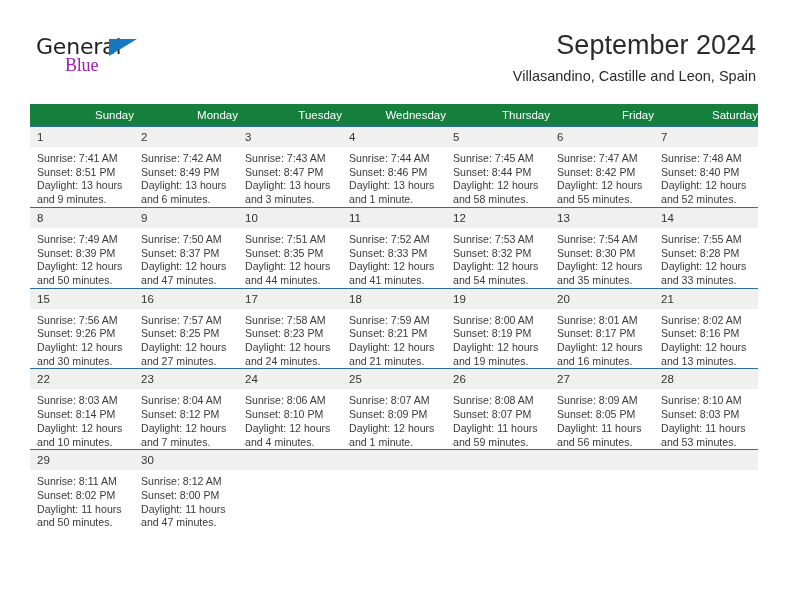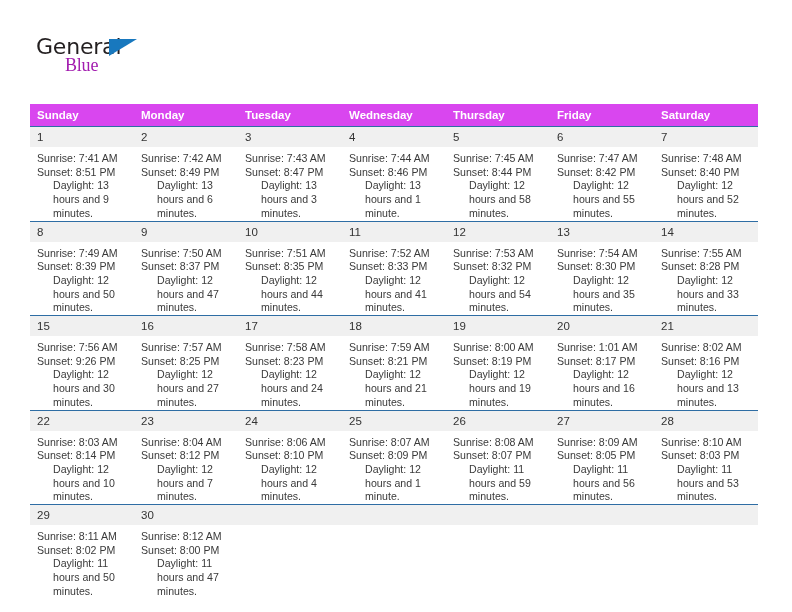--- a/index.html
+++ b/index.html
@@ -96,25 +96,25 @@
     width: 728px;
   }
 
   table.cal {
     width: 728px;
     border-collapse: collapse;
     table-layout: fixed;
   }
 
   table.cal thead th {
-    background: #d946ef;
+    background: #15803d;
     color: #ffffff;
     font-size: 11.5px;
-    font-weight: bold;
-    text-align: left;
+    font-weight: normal;
+    text-align: right;
     padding: 5px 0 5px 7px;
     height: 11px;
     border: none;
   }
 
   table.cal tbody td {
     vertical-align: top;
     padding: 0;
     border: none;
     border-top: 1.5px solid #2e6da4;
@@ -137,36 +137,39 @@
     padding: 5px 6px 0 7px;
     font-size: 10.6px;
     line-height: 13.7px;
     color: #3a3a3a;
   }
   .daybody div {
     white-space: nowrap;
   }
   .daybody .wrap {
     white-space: normal;
-    margin-left: 16px;
   }
 </style>
 </head>
 <body>
 
 <div class="page">
 
   <div class="masthead">
 
     <div class="logo">
       <span class="logo-row1">General</span>
       <span class="logo-tri"></span>
       <span class="logo-row2">Blue</span>
     </div>
 
+    <div class="title-block">
+      <div class="cal-title">September 2024</div>
+      <div class="cal-subtitle">Villasandino, Castille and Leon, Spain</div>
+    </div>
 
   </div>
 
   <div class="calendar">
     <table class="cal">
       <thead>
         <tr>
           <th>Sunday</th>
           <th>Monday</th>
           <th>Tuesday</th>
@@ -330,21 +333,21 @@
               <div class="daynum">19</div>
               <div class="daybody">
                 <div>Sunrise: 8:00 AM</div>
                 <div>Sunset: 8:19 PM</div>
                 <div class="wrap">Daylight: 12 hours and 19 minutes.</div>
               </div>
             </td>
             <td>
               <div class="daynum">20</div>
               <div class="daybody">
-                <div>Sunrise: 1:01 AM</div>
+                <div>Sunrise: 8:01 AM</div>
                 <div>Sunset: 8:17 PM</div>
                 <div class="wrap">Daylight: 12 hours and 16 minutes.</div>
               </div>
             </td>
             <td>
               <div class="daynum">21</div>
               <div class="daybody">
                 <div>Sunrise: 8:02 AM</div>
                 <div>Sunset: 8:16 PM</div>
                 <div class="wrap">Daylight: 12 hours and 13 minutes.</div>

